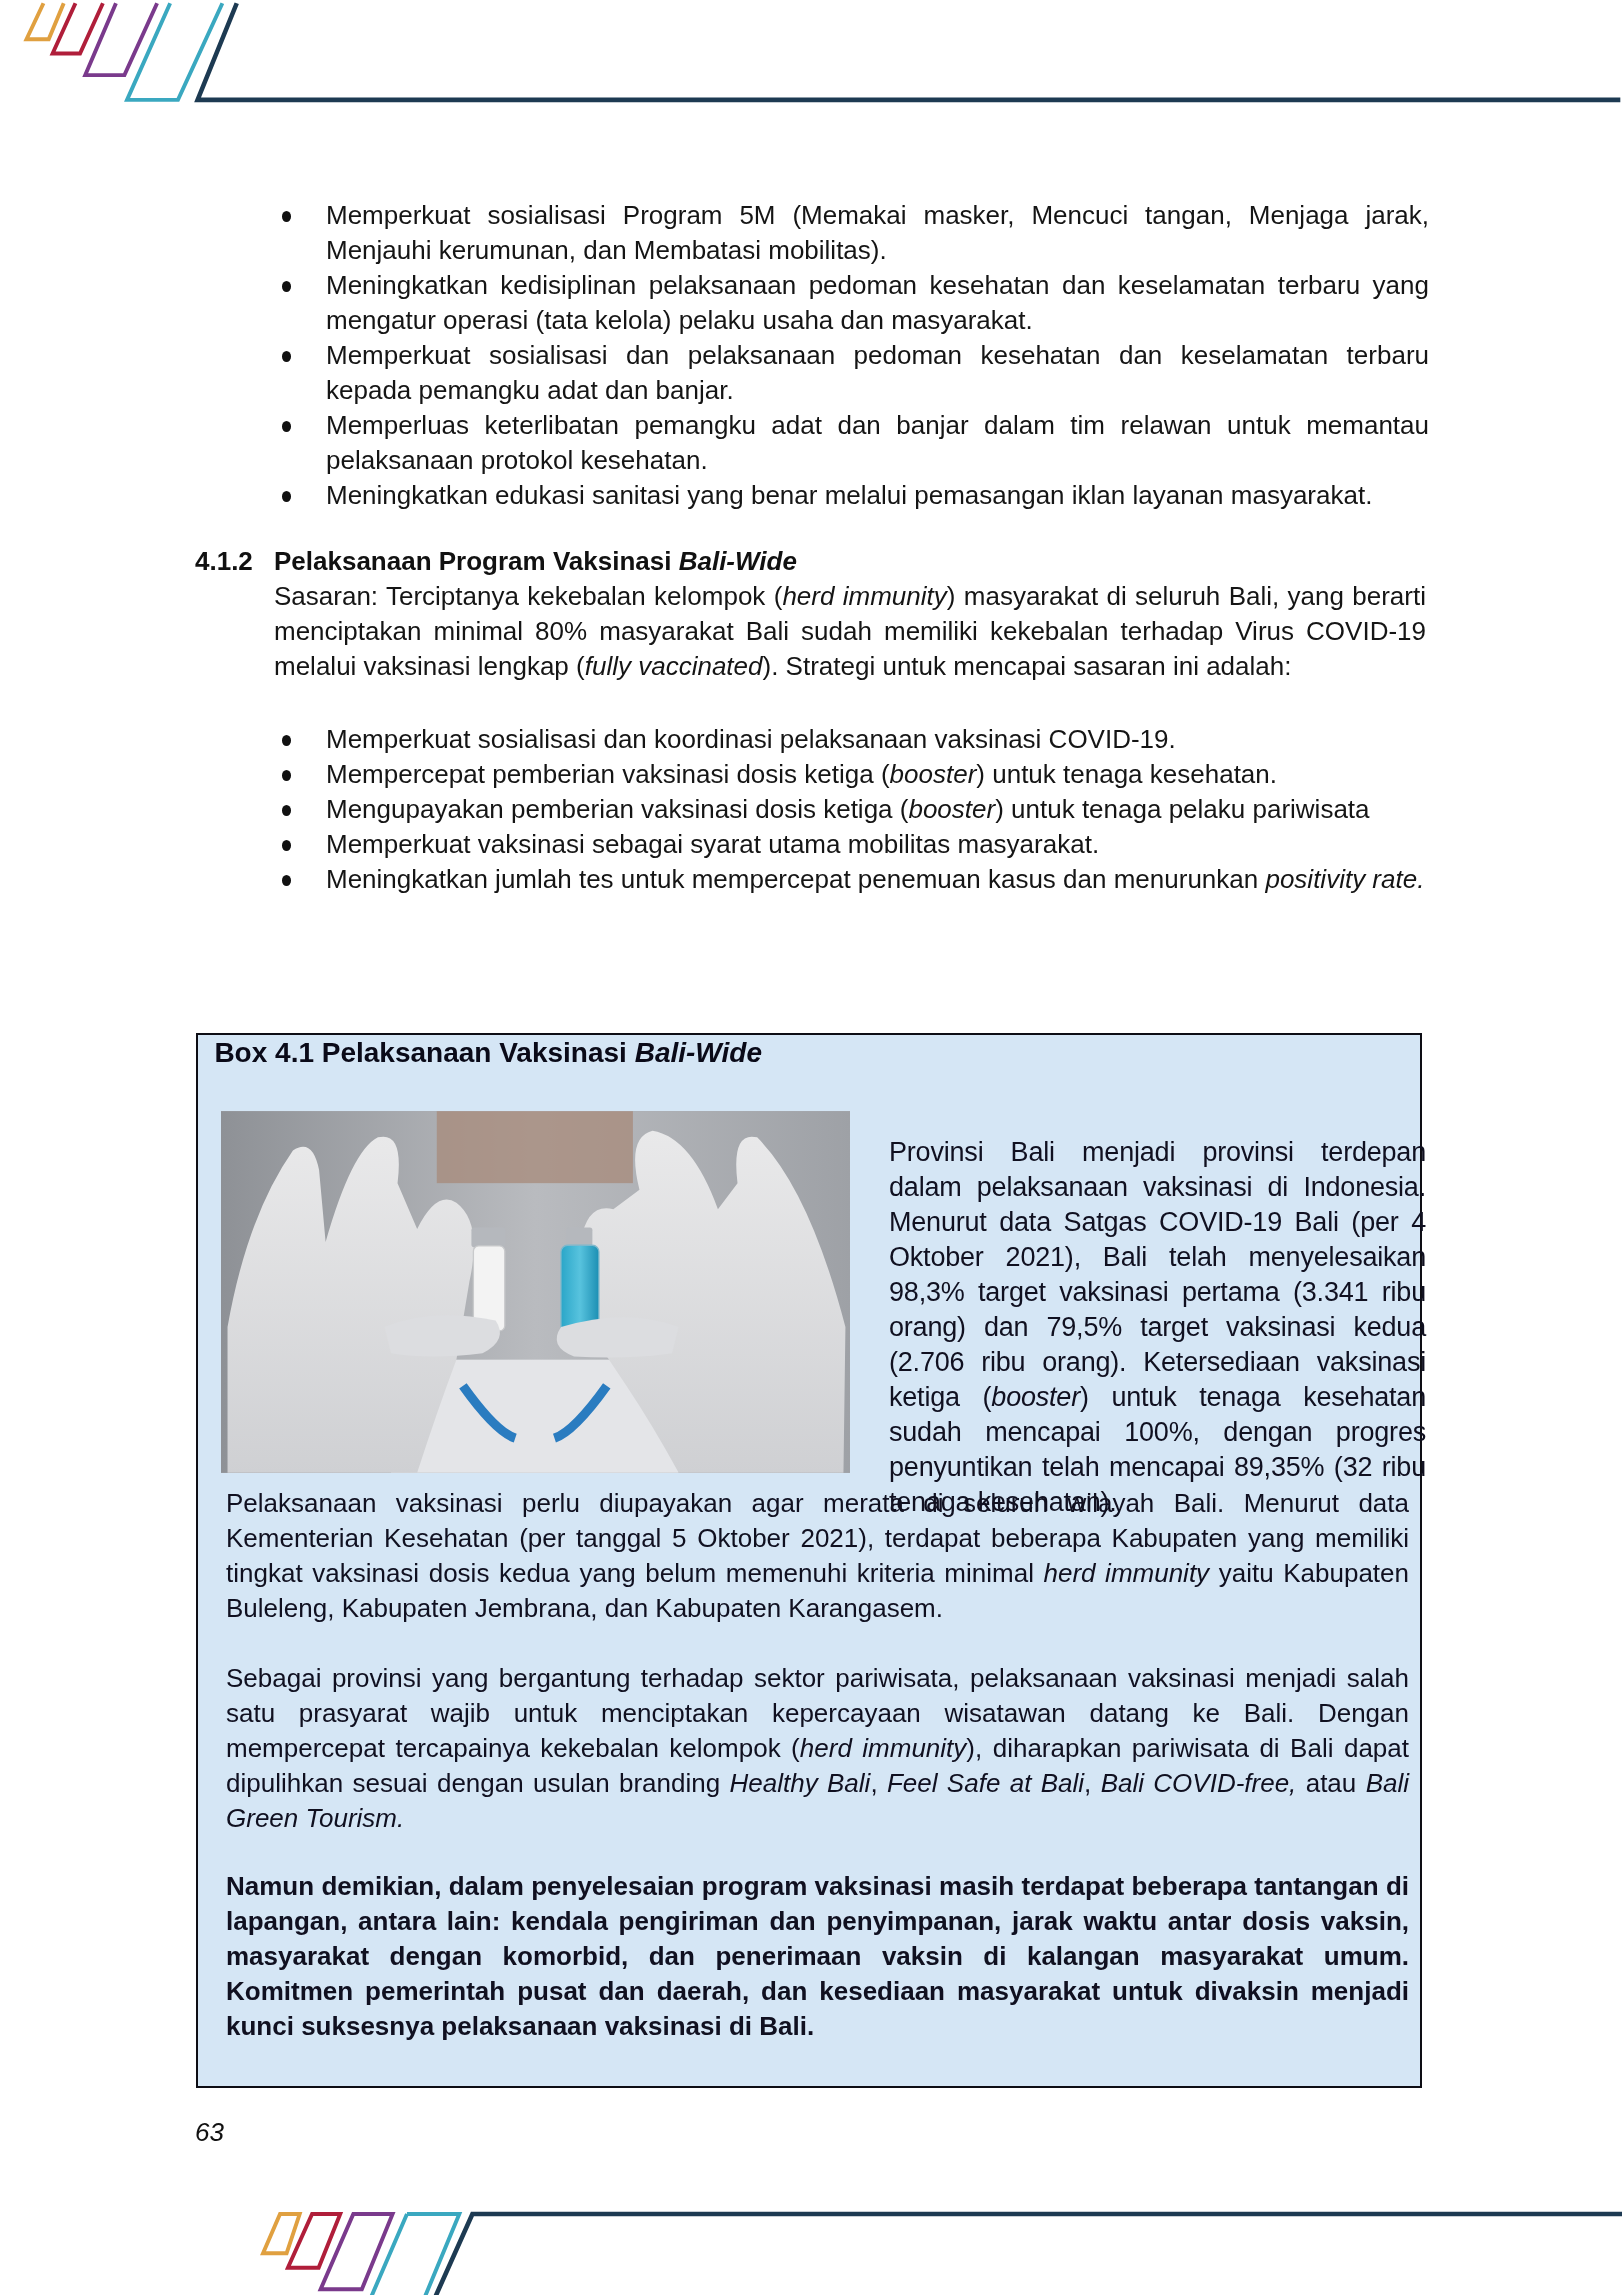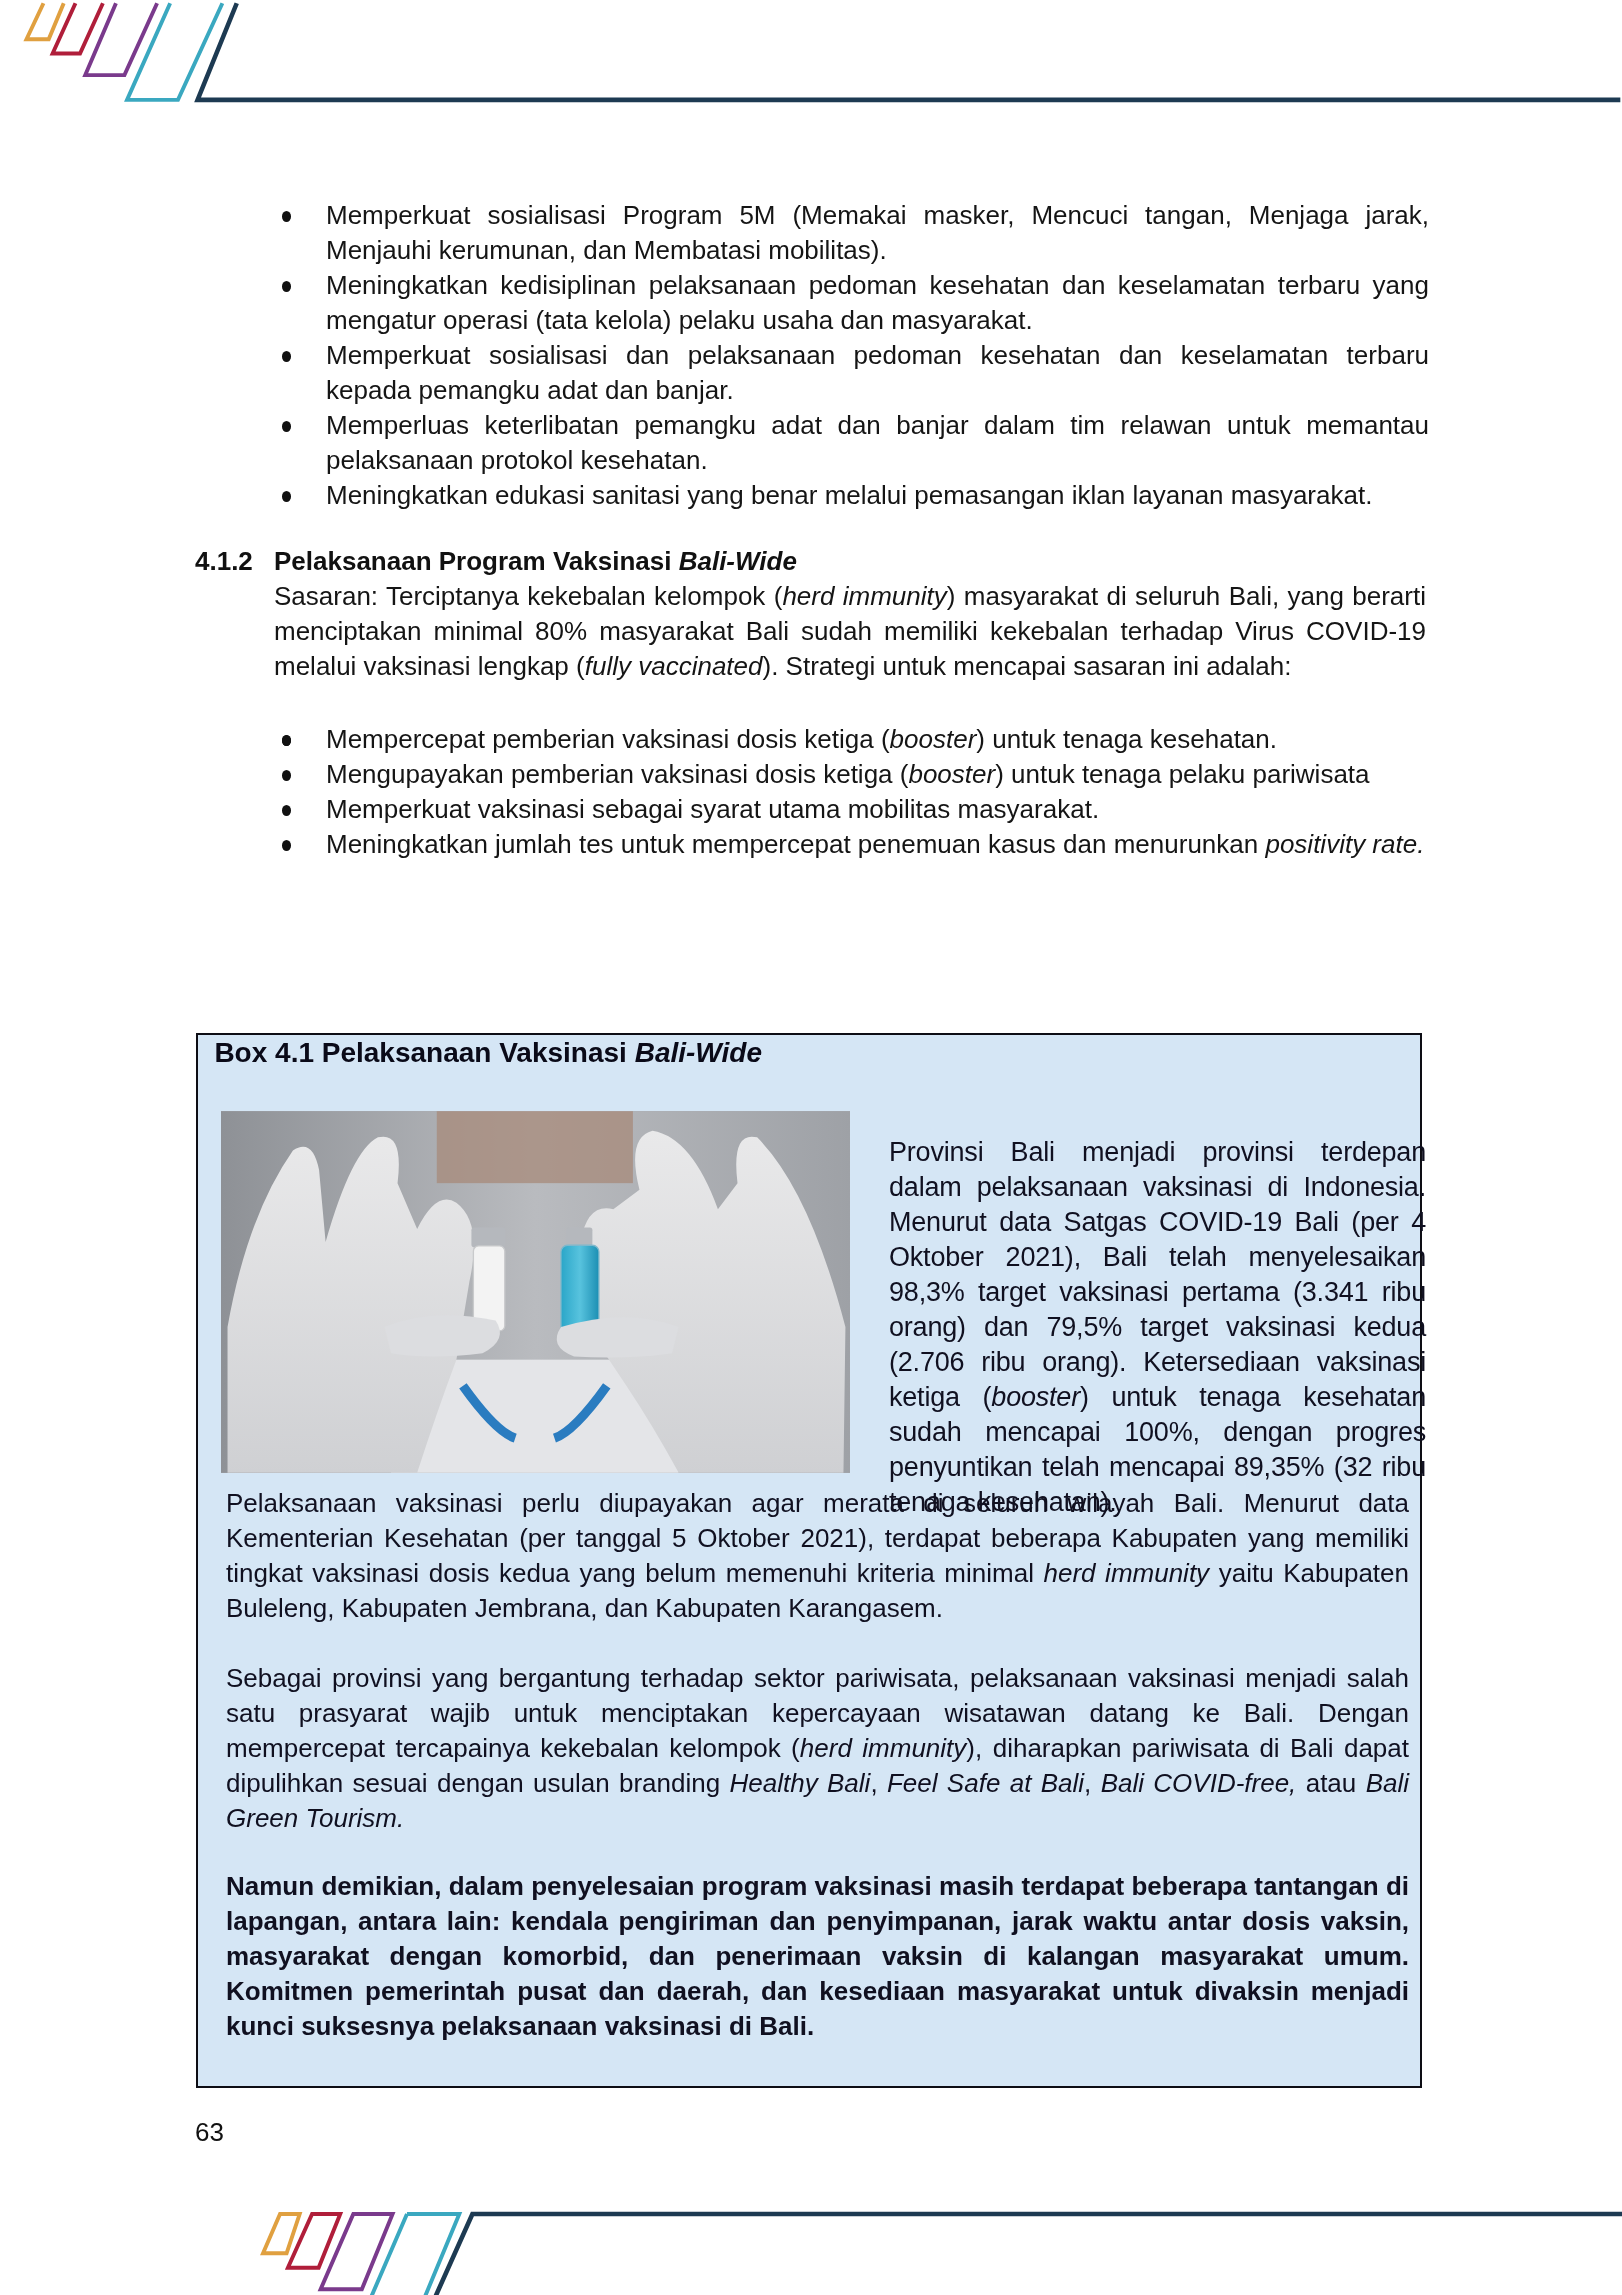--- a/index.html
+++ b/index.html
@@ -55,21 +55,21 @@
   .box-para {
     position: absolute; left: 28px; width: 1183px; margin: 0; text-align: justify;
     color: #101020;
   }
   #box-p1 { top: 451px; }
   #box-p2 { top: 626px; }
   #box-p3 { top: 834px; font-weight: bold; }
 
   #page-number {
     position: absolute; left: 195px; top: 2115px;
-    font-family: "Liberation Sans", sans-serif; font-size: 26px; line-height: 35px; color: #111;
+    font-family: "Liberation Sans", sans-serif; font-size: 26px; line-height: 35px; color: #111; font-style: italic;
   }
 </style>
 </head>
 <body>
 
 <svg class="deco" width="1622" height="111" viewBox="0 0 2479 170">
   <g fill="none" stroke-width="6" stroke-linejoin="miter">
     <path d="M64 5 L38 60 L72 60 L95 5" stroke="#e0a040"></path>
     <path d="M113 5 L78 82 L120 82 L155 5" stroke="#b01e3a"></path>
     <path d="M175 5 L128 115 L188 115 L238 5" stroke="#7a3a8c"></path>
@@ -86,21 +86,21 @@
     <li><span class="dot"></span><span>Meningkatkan edukasi sanitasi yang benar melalui pemasangan iklan layanan masyarakat.</span></li>
   </ul>
 
 <div id="heading">
   <span class="num">4.1.2</span><span>Pelaksanaan Program Vaksinasi </span><em>Bali-Wide</em>
 </div>
 
 <p id="sasaran" class="txt"><span>Sasaran: Terciptanya kekebalan kelompok (</span><em>herd immunity</em><span>) masyarakat di seluruh Bali, yang berarti menciptakan minimal 80% masyarakat Bali sudah memiliki kekebalan terhadap Virus COVID-19 melalui vaksinasi lengkap (</span><em>fully vaccinated</em><span>). Strategi untuk mencapai sasaran ini adalah:</span></p>
 
 <ul id="list2" class="bullets txt">
-    <li><span class="dot"></span></li>
+    <li><span class="dot"></span><span>Memperkuat sosialisasi dan koordinasi pelaksanaan vaksinasi COVID-19.</span></li>
     <li><span class="dot"></span><span>Mempercepat pemberian vaksinasi dosis ketiga (</span><em>booster</em><span>) untuk tenaga kesehatan.</span></li>
     <li><span class="dot"></span><span>Mengupayakan pemberian vaksinasi dosis ketiga (</span><em>booster</em><span>) untuk tenaga pelaku pariwisata</span></li>
     <li><span class="dot"></span><span>Memperkuat vaksinasi sebagai syarat utama mobilitas masyarakat.</span></li>
     <li><span class="dot"></span><span>Meningkatkan jumlah tes untuk mempercepat penemuan kasus dan menurunkan </span><em>positivity rate.</em></li>
   </ul>
 
 <div id="box">
   <div id="box-title">
     <span>Box 4.1 Pelaksanaan Vaksinasi </span><em>Bali-Wide</em>
   </div>

